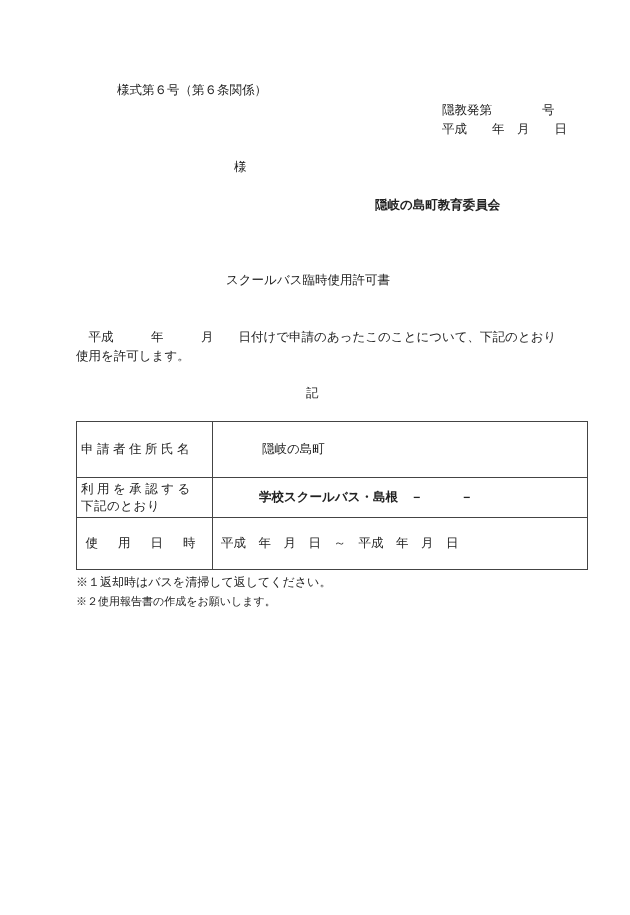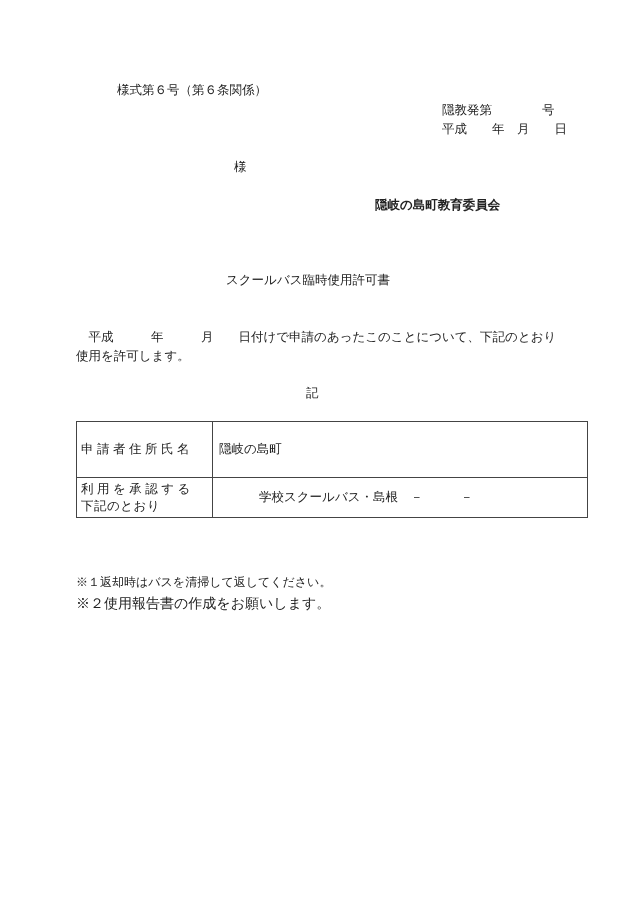--- a/index.html
+++ b/index.html
@@ -14,22 +14,22 @@
     border-collapse: collapse; font-size: 12.5px;
   }
   table.form td { border: 1px solid #444; padding: 0; vertical-align: middle; }
   .c1 { width: 135px; margin-left: 16px; }
   .r1 { height: 56px; }
   .r2 { height: 40px; }
   .r3 { height: 52px; }
   .lbl { padding-left: 4px; letter-spacing: 3.5px; line-height: 1.3; }
   .lbl-sm { letter-spacing: 0.5px; }
   .center-lbl { text-align: center; letter-spacing: 8px; }
-  .val { padding-left: 6px; }
-  .val-indent { padding-left: 46px; }
+  .val { padding-left: 6px; margin-left: 43px; }
+  .val-indent { padding-left: 46px; font-weight: bold; }
   .val-date { padding-left: 8px; }
 </style>
 </head>
 <body>
 
 <div class="abs" style="left:76px; top:84px;margin-left:41px;">様式第６号（第６条関係）</div>
 <div class="abs" style="left:442px; top:104px;">隠教発第　　　　号</div>
 <div class="abs" style="left:442px; top:123px;">平成　　年　月　　日</div>
 <div class="abs" style="left:234px; top:161px;">様</div>
 <div class="abs" style="left:375px; top:199px;font-weight:bold;">隠岐の島町教育委員会</div>
@@ -52,17 +52,25 @@
   </tr>
   <tr class="r2">
     <td class="c1">
       <div class="lbl">利用を承認する</div>
       <div class="lbl lbl-sm">下記のとおり</div>
     </td>
     <td>
           <div class="val-indent">学校スクールバス・島根　－　　　－</div>
         </td>
   </tr>
+  <tr class="r3">
+    <td class="c1">
+          <div class="center-lbl">使 用 日 時</div>
+        </td>
+    <td>
+          <div class="val-date">平成　年　月　日　～　平成　年　月　日</div>
+        </td>
+  </tr>
 </tbody>
   </table>
 
 <div class="abs" style="left:76px; top:576px; font-size:12px;">※１返却時はバスを清掃して返してください。</div>
-<div class="abs" style="left:76px; top:596px; font-size:14px;">※２使用報告書の作成をお願いします。</div>
+<div class="abs" style="left:76px; top:596px; font-size:11px;">※２使用報告書の作成をお願いします。</div>
 
 </body></html>

